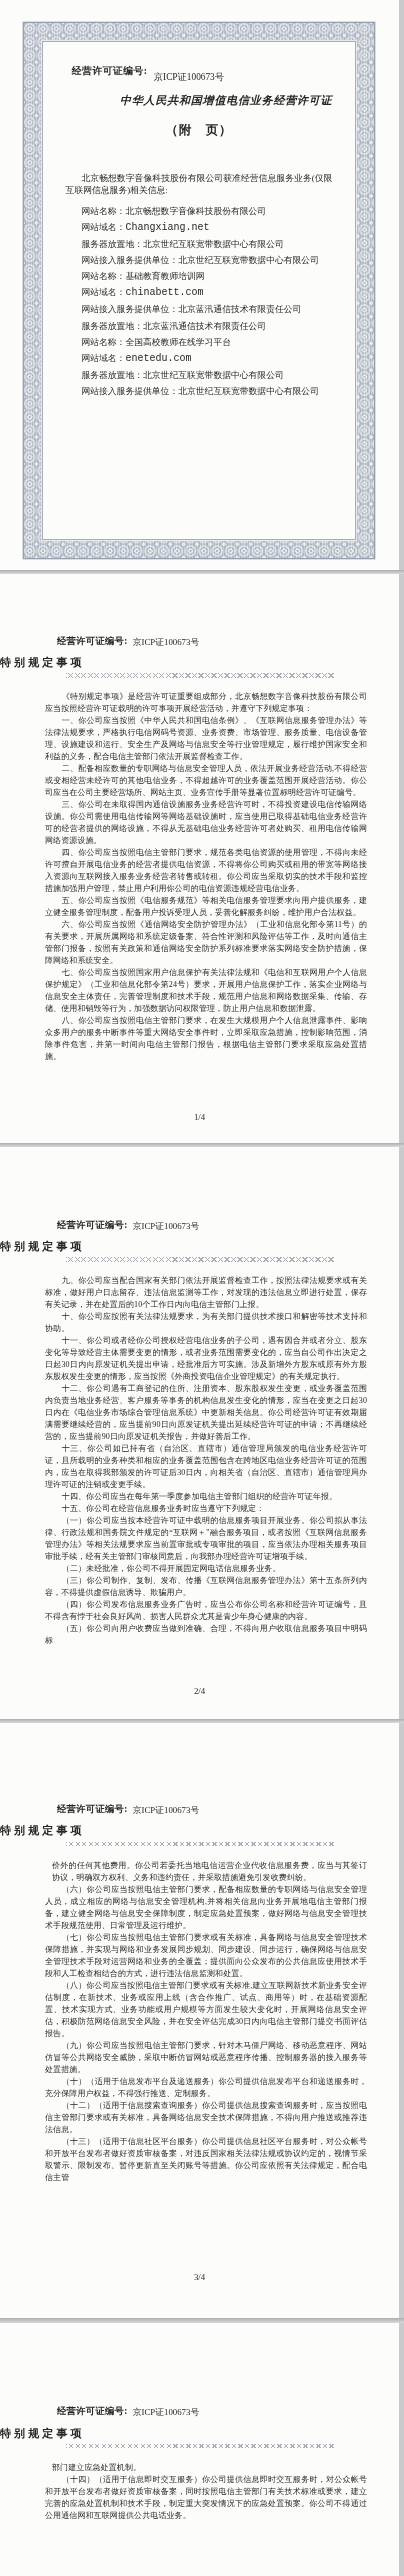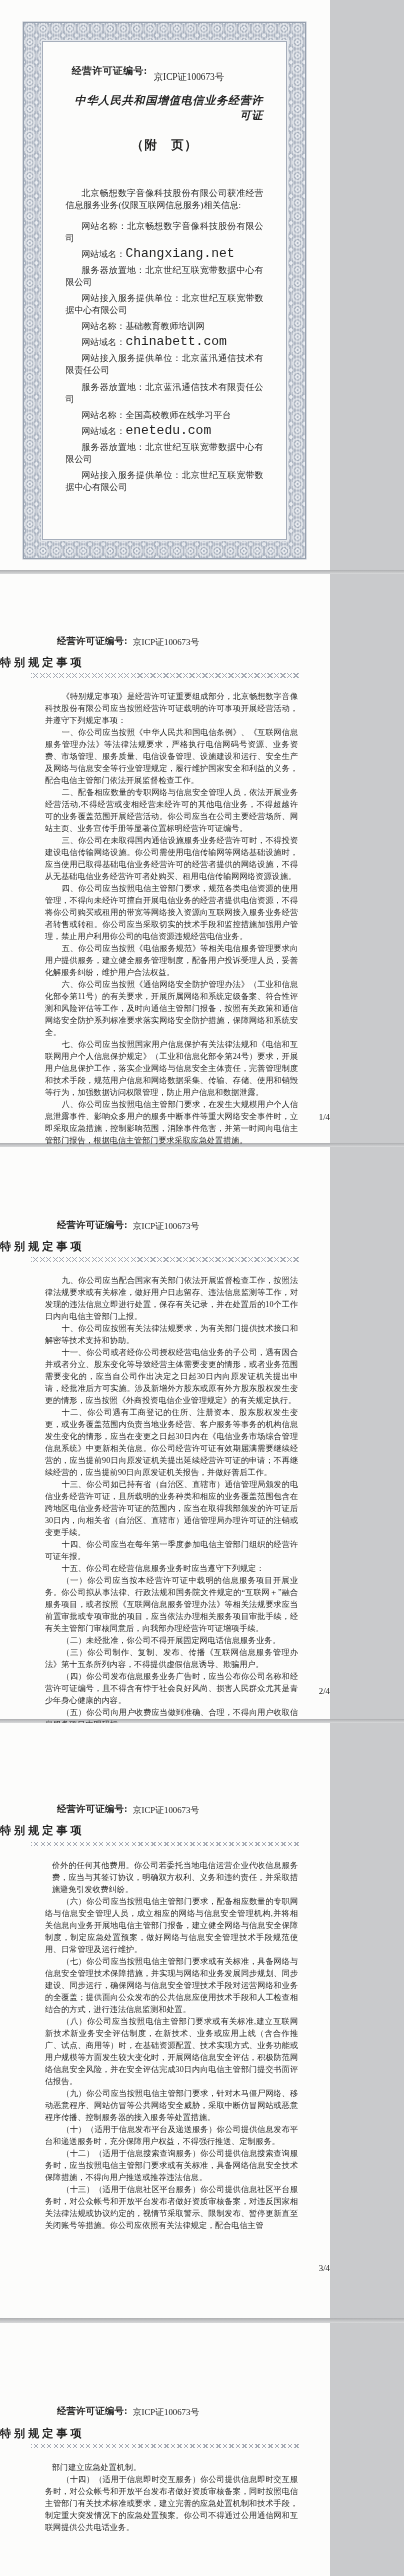--- a/index.html
+++ b/index.html
@@ -2,21 +2,21 @@
 <html lang="zh" style="font-size:8.2px"><head>
 <meta charset="utf-8">
 <style>
   html,body{margin:0;padding:0;background:#c9cacc;}
   .canvas{
     width:405px;height:2873px;margin:0 auto;position:relative;
     background:#c9cacc;overflow:hidden;
     font-family:"Liberation Serif","DejaVu Serif",serif;
     color:#262626;
   }
-  .page{position:relative;width:330px;background:#fcfcfb;box-sizing:border-box;}
+  .page{position:relative;width:399px;background:#fcfcfb;box-sizing:border-box;}
   .page-gap{width:405px;background:linear-gradient(#aeafb1,#d8d9da);}
 
   
   .cert-frame{
     position:absolute;left:23px;right:24px;top:21.6px;bottom:11.3px;
     background:
       repeating-linear-gradient(90deg, rgba(255,255,255,.30) 0 1px, rgba(255,255,255,0) 1px 2.6px),
       repeating-radial-gradient(circle at 6.7px 6.7px, #aab3c0 0 1px, #e4e7ec 1px 2.6px, #a6afbc 2.6px 4.1px, #d9dde3 4.1px 5.7px, #b3bac6 5.7px 6.7px);
     background-size:auto,13.4px 13.4px;
     box-shadow:inset 0 0 0 1px #96a0ae, 0 0 0 0.5px #b8bec8;
@@ -30,21 +30,21 @@
   .cert-head{margin:0 0 11.3px 6.2px;}
   .cert-lbl{font-size:9.8px;font-weight:bold;letter-spacing:0.5px;}
   .cert-num{display:inline-block;font-size:9.3px;transform:translate(4.1px,6.2px);}
   .cert-title{
     margin:14.4px 0 3.1px 0;text-align:right;
     font-size:11px;font-weight:bold;letter-spacing:0.8px;font-style:italic;
   }
   .cert-sub{text-align:center;font-size:12.4px;font-weight:bold;letter-spacing:1px;margin:14px 0 33px 0;}
   .cert-p{font-size:8.8px;line-height:12px;margin:0 0 4.1px 0;text-indent:1.8em;text-align:justify;}
   .cert-intro{margin-bottom:9.3px;}
-  .latin{font-family:"Liberation Mono","DejaVu Sans Mono",monospace;font-size:13px;}
+  .latin{font-family:"Liberation Mono","DejaVu Sans Mono",monospace;font-size:10px;}
 
   
   .prov-head{margin:0 0 7.2px 57px;}
   .prov-lbl{font-size:9.3px;font-weight:bold;letter-spacing:0.3px;}
   .prov-num{display:inline-block;font-size:8.8px;transform:translate(3.1px,1px);}
   .prov-title{
     margin:4.1px 0 3.1px 0;
     font-size:11px;font-weight:bold;letter-spacing:3.1px;
   }
   .zigzag{
@@ -54,21 +54,21 @@
       repeating-linear-gradient(45deg,#9aa0ab 0 1px,transparent 1px 4.6px);
   }
   .prov-body{padding:0 32px 0 45px;}
   .prov-body p{
     margin:0;font-size:8px;line-height:12px;
     text-align:justify;text-indent:2.1em;
     letter-spacing:0.1px;
   }
   .prov-body p.noindent{text-indent:0;margin-left:7px;}
   .pagenum{
-    position:absolute;left:0;right:0;text-align:right;
+    position:absolute;left:0;right:0;text-align:center;
     font-size:8.8px;font-family:"Liberation Serif","DejaVu Serif",serif;
   }
 </style>
 </head>
 <body>
 
 <div class="canvas">
 
   <section class="page" style="height:570px">
     <div class="cert-frame">
@@ -161,21 +161,21 @@
     <div class="prov-body">
       <p class="noindent">价外的任何其他费用。你公司若委托当地电信运营企业代收信息服务费，应当与其签订协议，明确双方权利、义务和违约责任，并采取措施避免引发收费纠纷。</p>
       <p>（六）你公司应当按照电信主管部门要求，配备相应数量的专职网络与信息安全管理人员，成立相应的网络与信息安全管理机构,并将相关信息向业务开展地电信主管部门报备，建立健全网络与信息安全保障制度，制定应急处置预案，做好网络与信息安全管理技术手段规范使用、日常管理及运行维护。</p>
       <p>（七）你公司应当按照电信主管部门要求或有关标准，具备网络与信息安全管理技术保障措施，并实现与网络和业务发展同步规划、同步建设、同步运行，确保网络与信息安全管理技术手段对运营网络和业务的全覆盖；提供面向公众发布的公共信息应使用技术手段和人工检查相结合的方式，进行违法信息监测和处置。</p>
       <p>（八）你公司应当按照电信主管部门要求或有关标准,建立互联网新技术新业务安全评估制度，在新技术、业务或应用上线（含合作推广、试点、商用等）时，在基础资源配置、技术实现方式、业务功能或用户规模等方面发生较大变化时，开展网络信息安全评估，积极防范网络信息安全风险，并在安全评估完成30日内向电信主管部门提交书面评估报告。</p>
       <p>（九）你公司应当按照电信主管部门要求，针对木马僵尸网络、移动恶意程序、网站仿冒等公共网络安全威胁，采取中断仿冒网站或恶意程序传播、控制服务器的接入服务等处置措施。</p>
       <p>（十）（适用于信息发布平台及递送服务）你公司提供信息发布平台和递送服务时，充分保障用户权益，不得强行推送、定制服务。</p>
       <p>（十二）（适用于信息搜索查询服务）你公司提供信息搜索查询服务时，应当按照电信主管部门要求或有关标准，具备网络信息安全技术保障措施，不得向用户推送或推荐违法信息。</p>
       <p>（十三）（适用于信息社区平台服务）你公司提供信息社区平台服务时，对公众帐号和开放平台发布者做好资质审核备案，对违反国家相关法律法规或协议约定的，视情节采取警示、限制发布、暂停更新直至关闭账号等措施。你公司应依照有关法律规定，配合电信主管</p>
     </div>
-    <div class="pagenum" style="bottom:45px">3/4</div>
+    <div class="pagenum" style="bottom:36px">3/4</div>
   </section>
 
   <div class="page-gap" style="height:5.2px"></div>
 
   <section class="page" style="height:549px;padding-top:82px">
     <div class="prov-head">
       <span class="prov-lbl">经营许可证编号:</span>
       <span class="prov-num">京ICP证100673号</span>
     </div>
     <h2 class="prov-title">特别规定事项</h2>

